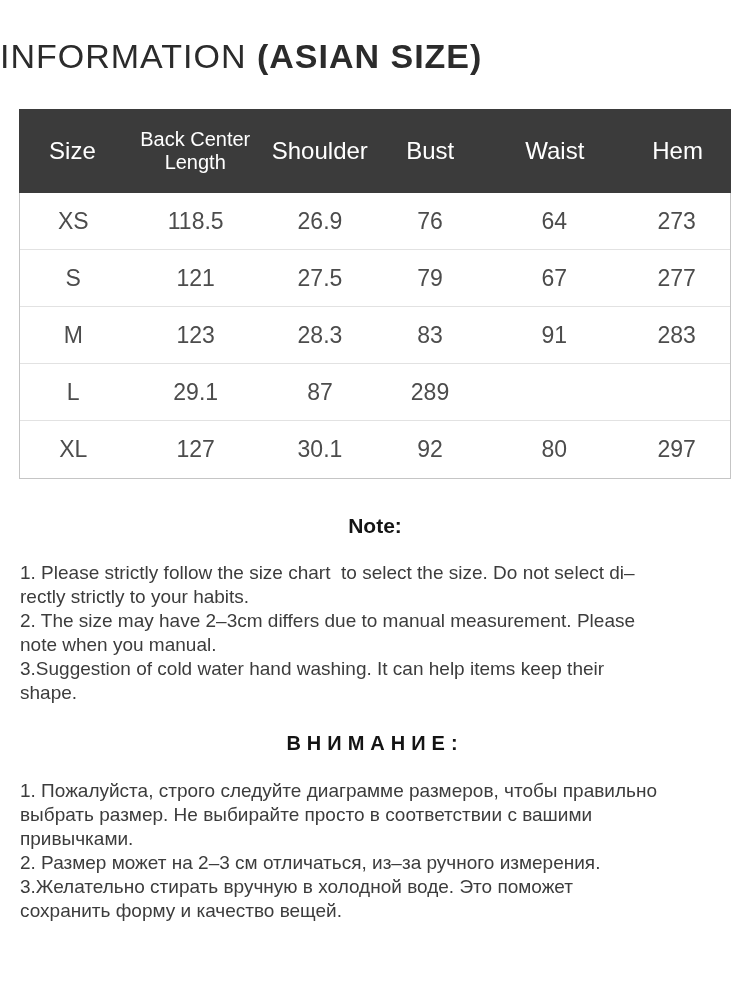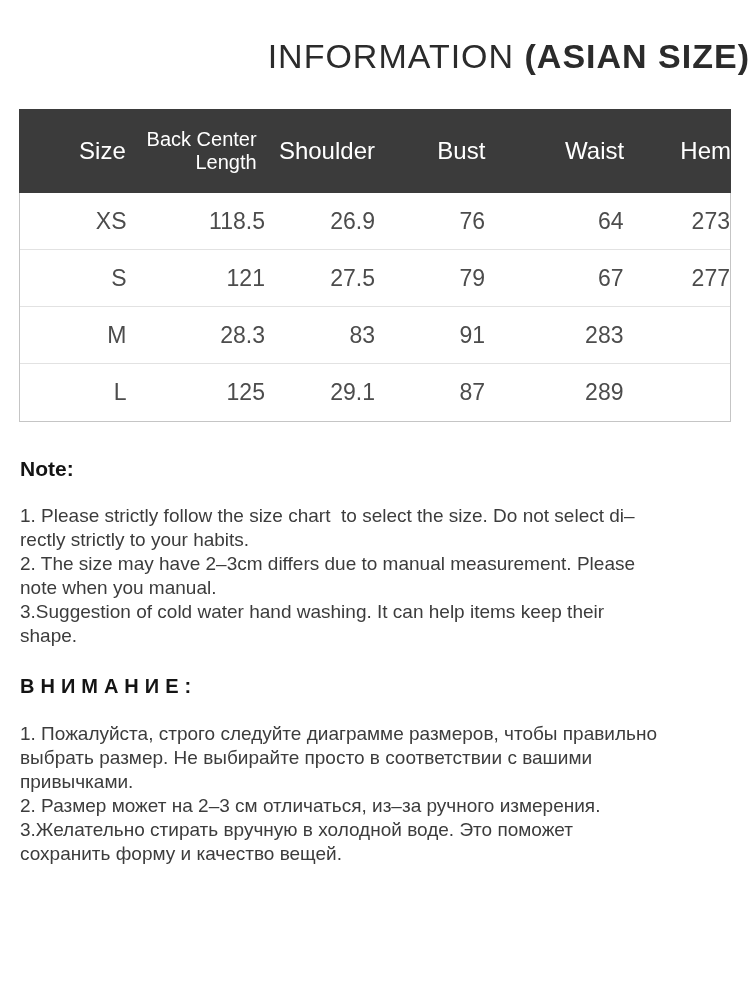--- a/index.html
+++ b/index.html
@@ -8,34 +8,34 @@
     width: 750px; height: 1000px; margin: 0 auto;
     font-family: "Liberation Sans", sans-serif;
     overflow: hidden;
     color: var(--body-text, #4c4c4c);
   }
   .page { width: 750px; height: 1000px; }
 
   
   .title {
     margin-top: 36px;
-    text-align: right;
+    text-align: left;
     font-size: 34px;
     line-height: 40px;
     color: var(--title-text, #2b2b2b);
     letter-spacing: 1px;
     white-space: pre;
   }
   .title-light { font-weight: 300; }
   .title-bold  { font-weight: 700; }
 
   
   .size-table { width: 712px; margin: 33px auto 0 auto; }
   .row { display: flex; align-items: center; width: 100%; }
-  .row > div { text-align: right; }
+  .row > div { text-align: center; }
   .row > div:nth-child(1) { width: 15%; }
   .row > div:nth-child(2) { width: 19.5%; }
   .row > div:nth-child(3) { width: 15.5%; }
   .row > div:nth-child(4) { width: 15.5%; }
   .row > div:nth-child(5) { width: 19.5%; }
   .row > div:nth-child(6) { width: 15%; }
 
   .thead {
     height: 84px;
     background: var(--header-bg, #3b3b3b);
@@ -54,20 +54,21 @@
   }
   .tbody .row { height: 57px; border-bottom: 1px solid var(--row-divider, #e2e2e2); }
   .tbody .row:last-child { border-bottom: none; }
 
   
   .text-block { margin: 0 20px; }
   .section-heading {
     font-size: 21px;
     font-weight: 700;
     color: var(--heading-text, #141414);
+    text-align: center;
   }
   .note .section-heading { margin-top: 35px; margin-bottom: 23px; }
   .attention .section-heading {
     margin-top: 27px; margin-bottom: 24px;
     font-size: 20px;
     letter-spacing: 6px;
   }
   .line {
     font-size: 19px;
     line-height: 24px;
@@ -105,31 +106,39 @@
         <div class="row">
         <div>S</div>
         <div>121</div>
         <div>27.5</div>
         <div>79</div>
         <div>67</div>
         <div>277</div>
       </div>
         <div class="row">
         <div>M</div>
+        <div>123</div>
         <div>28.3</div>
         <div>83</div>
         <div>91</div>
         <div>283</div>
       </div>
         <div class="row">
         <div>L</div>
-        <div>125</div>
         <div>29.1</div>
         <div>87</div>
         <div>289</div>
+      </div>
+        <div class="row">
+        <div>XL</div>
+        <div>127</div>
+        <div>30.1</div>
+        <div>92</div>
+        <div>80</div>
+        <div>297</div>
       </div>
       </div>
   </div>
 
   <div class="text-block note">
     <h2 class="section-heading">Note:</h2>
     <div>
 
     <p class="line">1. Please strictly follow the size chart  to select the size. Do not select di–</p>
         <p class="line">rectly strictly to your habits.</p>

